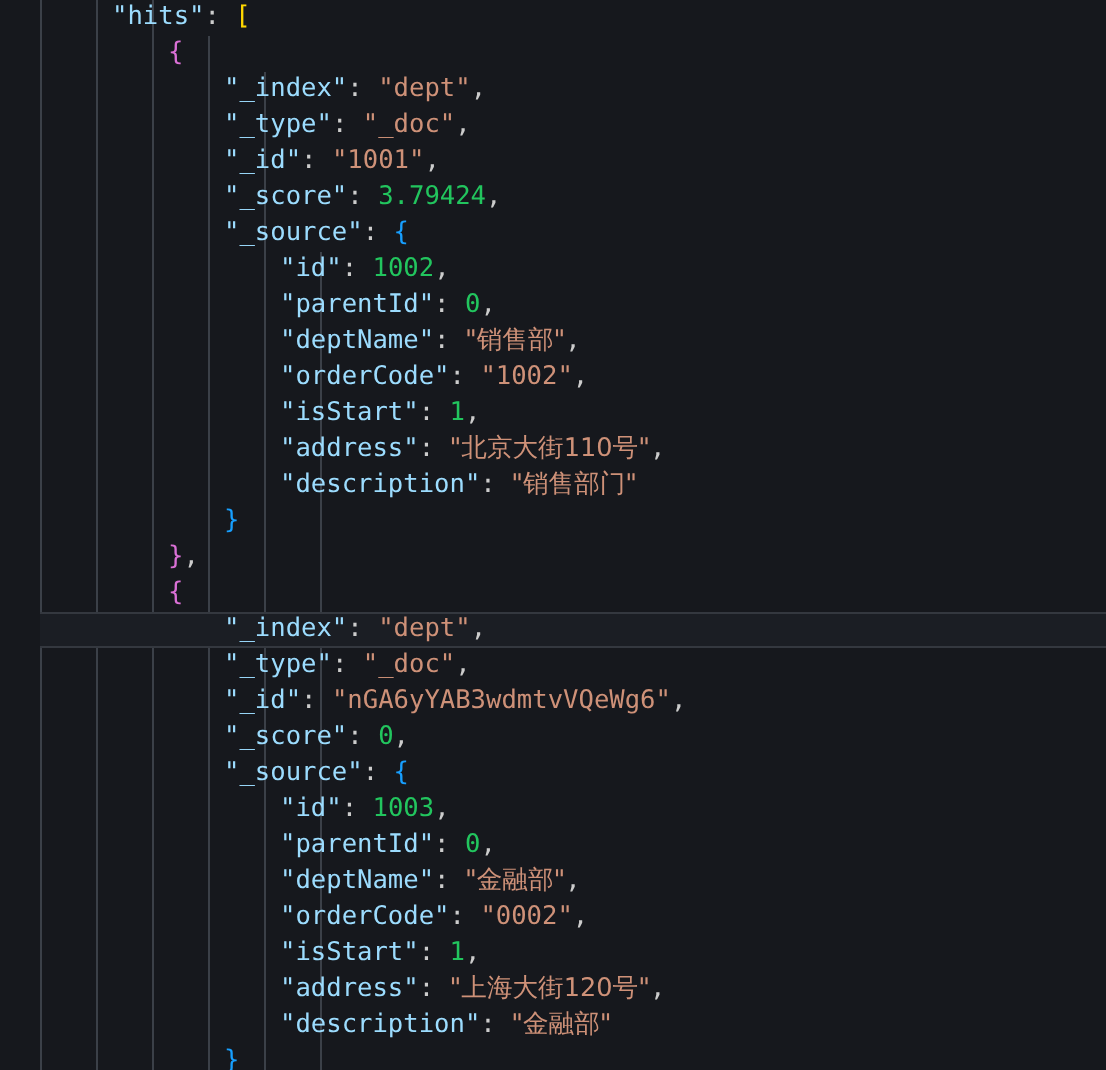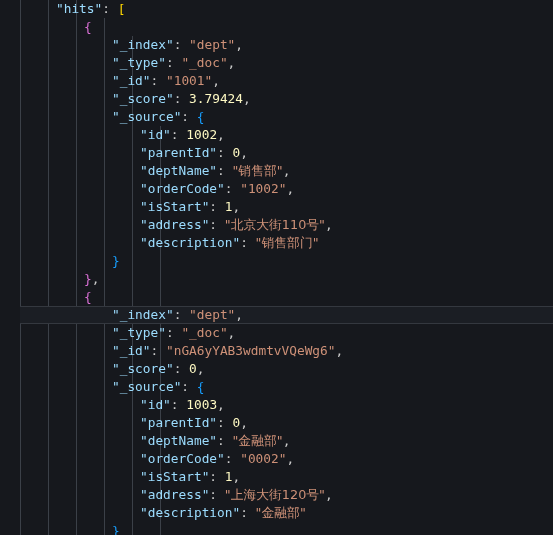--- a/index.html
+++ b/index.html
@@ -60,21 +60,21 @@
   .line {
     height: 18px;
     line-height: 18px;
     white-space: pre;
     position: relative;
   }
 
   
   .k   { color: #9cdcfe; }  
   .s   { color: #ce9178; }  
-  .n   { color: #fef9c3; }  
+  .n   { color: #22c55e; }  
   .p   { color: #cccccc; }  
   .b0  { color: #ffd700; }  
   .b1  { color: #da70d6; }  
   .b2  { color: #179fff; }  
   .cjk { font-family: "DejaVu Sans", sans-serif; }
 </style>
 </head>
 <body>
 
 <div id="editor">

